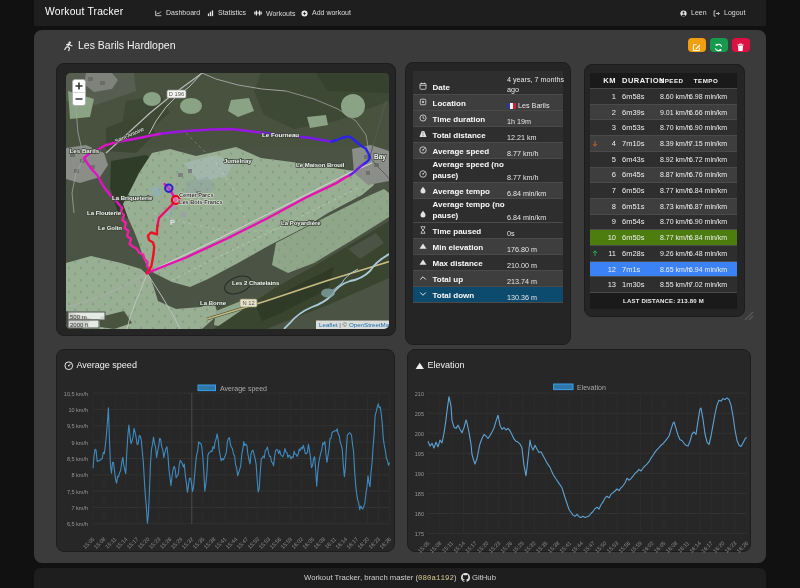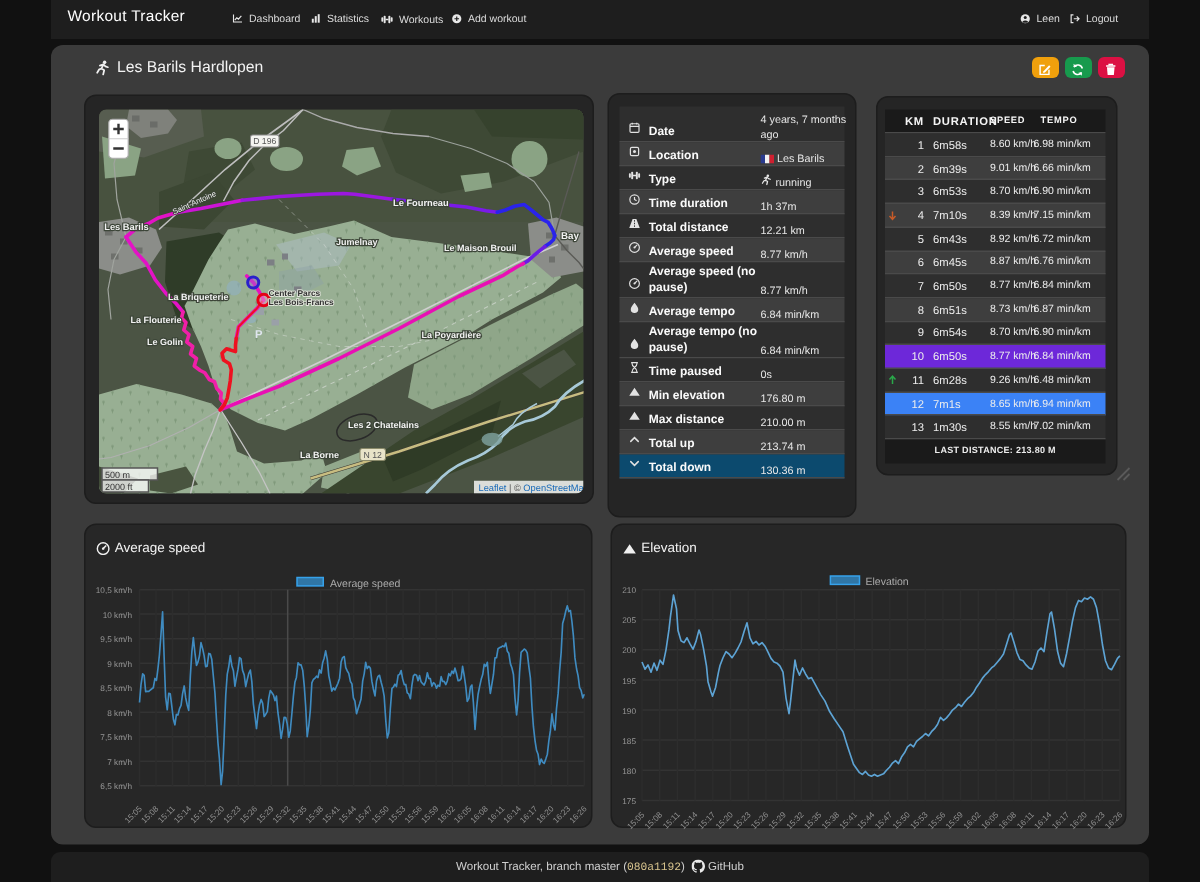--- a/index.html
+++ b/index.html
@@ -233,41 +233,27 @@
             <rect x="2.5" y="2.5" width="11" height="11" rx="2" stroke="#e2e2e2" stroke-width="1.6" fill="none"></rect>
             <circle cx="8" cy="8" r="2" fill="#e2e2e2"></circle>
           </svg></span>
         <span class="dlab">Location</span>
         <span class="dval"><svg viewBox="0 0 9 6" width="9" height="6" style="vertical-align:-1px">
             <rect width="3" height="6" fill="#2a3b8f"></rect>
             <rect x="3" width="3" height="6" fill="#f2f2f2"></rect>
             <rect x="6" width="3" height="6" fill="#d02030"></rect>
           </svg> Les Barils</span>
       </div>
-      <div class="drow" style="height:16px;background:#2e2e2e">
-        <span class="dic"><svg viewBox="0 0 16 16" width="8" height="8">
-            <rect x="0.5" y="5" width="2.6" height="6" rx="1" fill="#e2e2e2"></rect>
-            <rect x="12.9" y="5" width="2.6" height="6" rx="1" fill="#e2e2e2"></rect>
-            <rect x="3.6" y="3" width="2.6" height="10" rx="1" fill="#e2e2e2"></rect>
-            <rect x="9.8" y="3" width="2.6" height="10" rx="1" fill="#e2e2e2"></rect>
-            <rect x="6" y="7" width="4" height="2" fill="#e2e2e2"></rect>
-          </svg></span>
-        <span class="dlab">Type</span>
-        <span class="dval"><svg viewBox="0 0 16 16" width="8" height="8">
-            <circle cx="9.8" cy="2.3" r="1.7" fill="#e8e8e8"></circle>
-            <path d="M5.2 5.4 L8.6 4.2 L10.6 6.2 L13 7 M8.6 4.4 L6.8 8.2 L9.4 10 L8.4 14 M6.8 8.4 L4.6 9 L2.6 12.4" stroke="#e8e8e8" stroke-width="1.7" fill="none" stroke-linecap="round" stroke-linejoin="round"></path>
-          </svg> running</span>
-      </div>
       <div class="drow" style="height:16px;background:#3e3e3e">
         <span class="dic"><svg viewBox="0 0 16 16" width="8" height="8">
             <circle cx="8" cy="8" r="6.2" stroke="#e2e2e2" stroke-width="1.6" fill="none"></circle>
             <path d="M8 4.5 L8 8 L10.8 9.6" stroke="#e2e2e2" stroke-width="1.6" fill="none"></path>
           </svg></span>
         <span class="dlab">Time duration</span>
-        <span class="dval">1h 37m</span>
+        <span class="dval">1h 19m</span>
       </div>
       <div class="drow" style="height:16px;background:#2e2e2e">
         <span class="dic"><svg viewBox="0 0 16 16" width="8" height="8">
             <path d="M1 14 L5.5 2 L10.5 2 L15 14 Z" fill="#e2e2e2"></path>
             <path d="M8 3.5 L8 5.5 M8 7 L8 9 M8 10.5 L8 12.5" stroke="#2e2e2e" stroke-width="1.3"></path>
           </svg></span>
         <span class="dlab">Total distance</span>
         <span class="dval">12.21 km</span>
       </div>
       <div class="drow" style="height:16px;background:#3e3e3e">
@@ -405,21 +391,21 @@
         <span class="ksp">8.73 km/h</span>
         <span class="ktp">6.87 min/km</span>
       </div>
       <div class="krow" style="background:#2e2e2e">
         <span class="ka"></span>
         <span class="kkm">9</span>
         <span class="kdur">6m54s</span>
         <span class="ksp">8.70 km/h</span>
         <span class="ktp">6.90 min/km</span>
       </div>
-      <div class="krow" style="background:#6d28d9">
+      <div class="krow" style="background:#4d7c0f">
         <span class="ka"></span>
         <span class="kkm">10</span>
         <span class="kdur">6m50s</span>
         <span class="ksp">8.77 km/h</span>
         <span class="ktp">6.84 min/km</span>
       </div>
       <div class="krow" style="background:#2e2e2e">
         <span class="ka"><svg viewBox="0 0 16 16" width="8" height="8">
             <path d="M8 14 L8 4 M4 8 L8 3.5 L12 8" stroke="#2aa84a" stroke-width="2" fill="none"></path>
           </svg></span>

